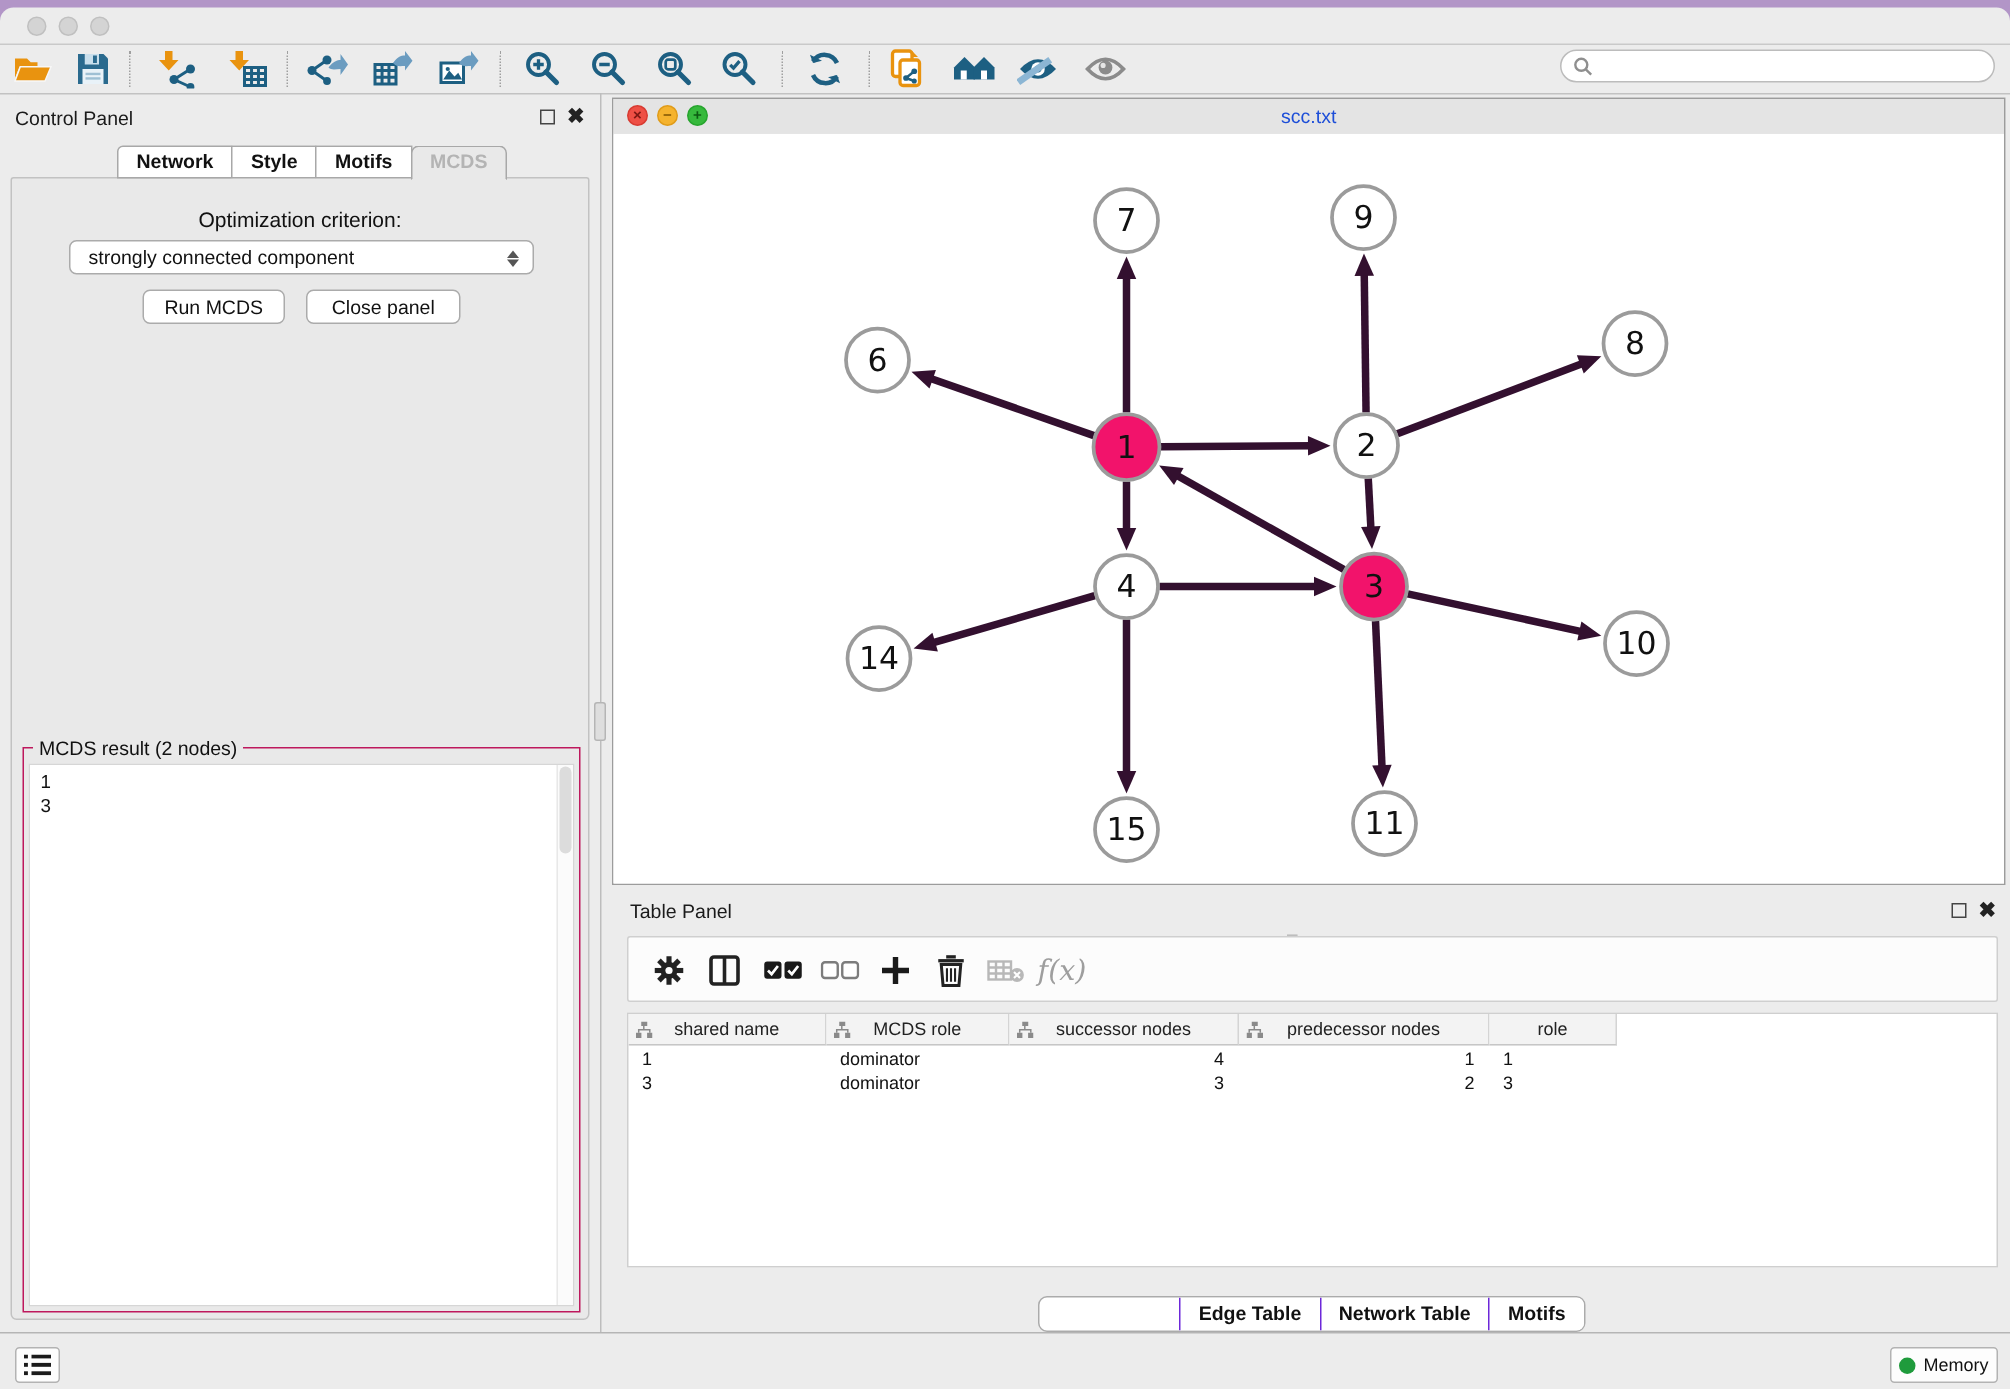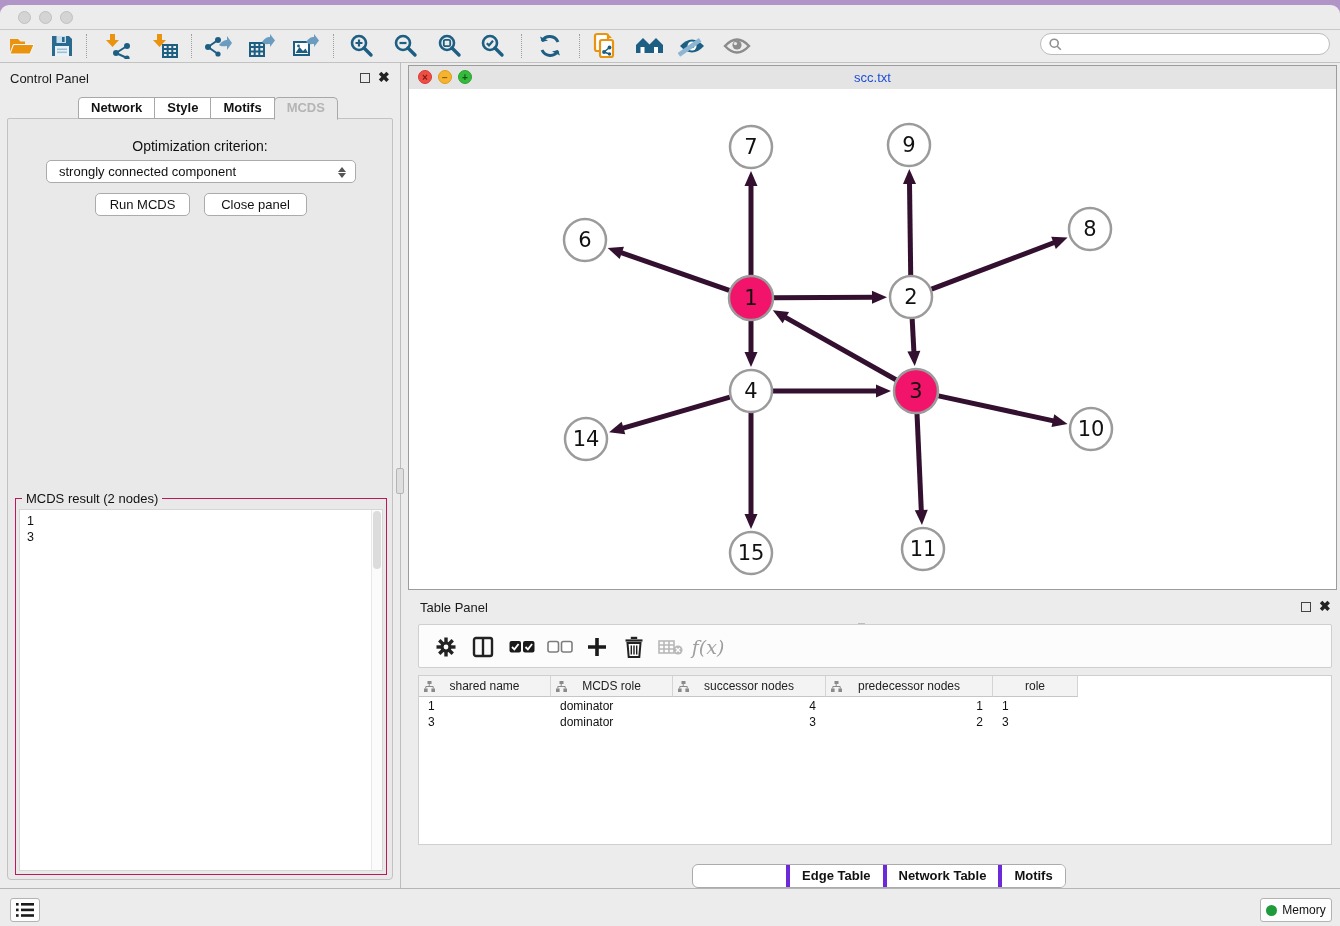--- a/index.html
+++ b/index.html
@@ -60,21 +60,21 @@
   #fx-label{font-family:"DejaVu Serif",serif;font-style:italic;font-size:19px;color:#9e9e9e;}
   #tp-table{position:absolute;left:418px;top:675px;width:914px;height:170px;background:#fff;border:1px solid #cfcfcf;box-sizing:border-box;overflow:hidden;}
   #tp-header{position:absolute;left:0;top:0;height:22px;display:flex;}
   .th{height:21px;background:#f3f3f3;border-right:1px solid #d4d4d4;border-bottom:1px solid #c6c6c6;box-sizing:border-box;display:flex;align-items:center;justify-content:center;font-size:12px;color:#222;position:relative;}
   .th .tree-ic{position:absolute;left:5px;top:5px;}
   #tp-rows{position:absolute;left:0;top:22px;right:0;}
   .tr{display:flex;height:16px;}
   .td{font-size:12px;color:#111;box-sizing:border-box;line-height:16px;overflow:hidden;white-space:nowrap;}
   
   #tp-tabs{position:absolute;left:692px;top:864px;height:22px;display:flex;border:1px solid #ababab;border-radius:6px;overflow:hidden;background:#fff;}
-  .tp-tab{height:22px;line-height:21px;padding:0 12px;font-size:13px;font-weight:600;color:#111;background:#fff;border-left:4px solid #6d28d9;}
+  .tp-tab{height:22px;line-height:21px;padding:0 12px;font-size:13px;font-weight:600;color:#111;background:#fff;border-left:1px solid #6d28d9;}
   .tp-tab:first-child{border-left:none;margin-top:32px;}
   .tp-tab.active{background:#dcdcdc;color:#b2b2b2;}
   
   #statusbar{position:absolute;left:0;top:888px;width:1340px;height:38px;border-top:1px solid #b5b5b5;background:#ececec;}
   #sb-list-btn{position:absolute;left:10px;top:9px;width:30px;height:24px;background:#fdfdfd;border:1px solid #b3b3b3;border-radius:3px;display:flex;align-items:center;justify-content:center;box-sizing:border-box;}
   #sb-mem-btn{position:absolute;left:1260px;top:9px;width:72px;height:24px;background:#fdfdfd;border:1px solid #b3b3b3;border-radius:3px;display:flex;align-items:center;justify-content:center;gap:5px;font-size:12px;color:#111;box-sizing:border-box;}
   #mem-dot{width:11px;height:11px;border-radius:50%;background:#1f9b3c;}
   svg{display:block;}
 </style>
 </head>

